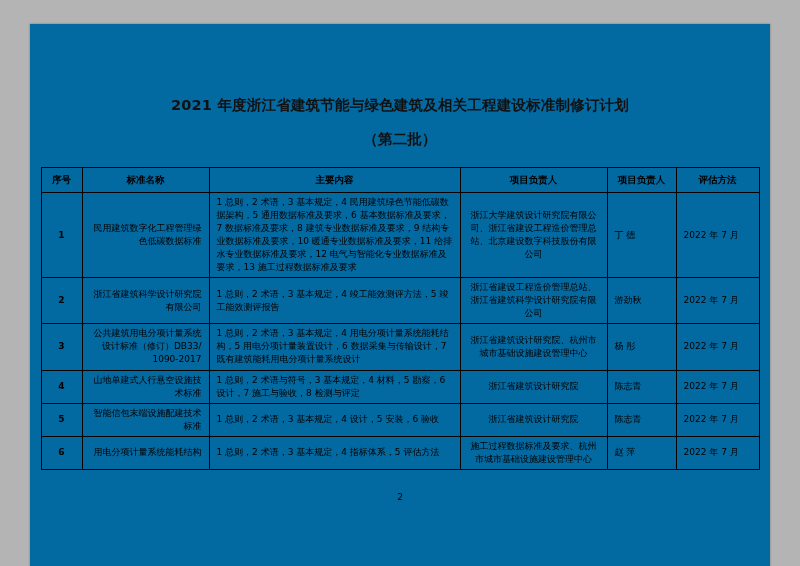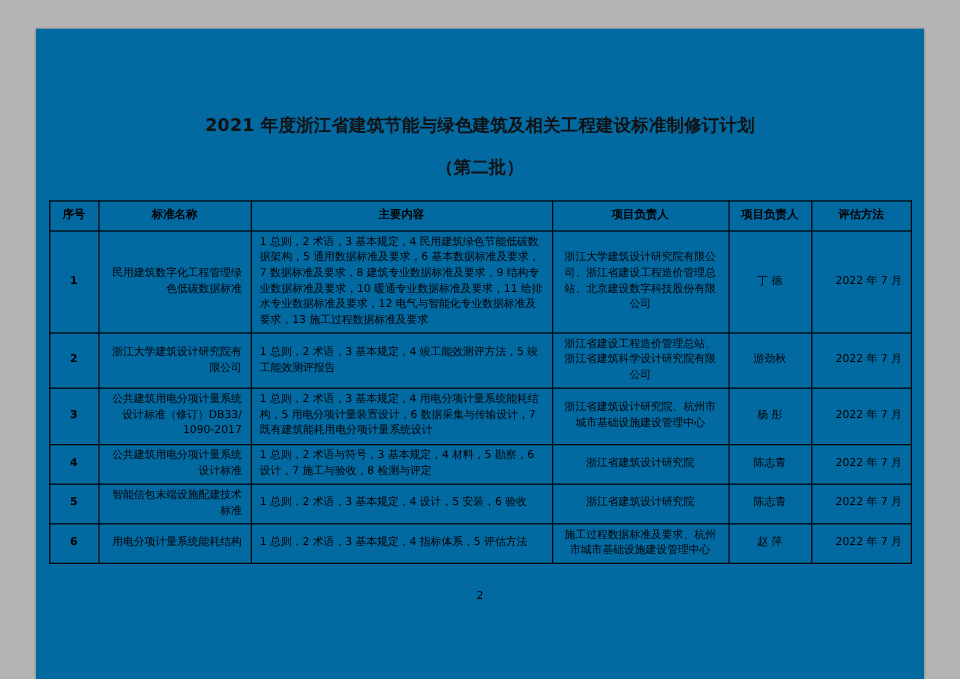--- a/index.html
+++ b/index.html
@@ -58,22 +58,22 @@
   table.plan th {
     text-align: center;
     font-weight: bold;
     font-size: 9.5px;
     padding: 5px 3px;
   }
   .c-idx { width: 34px; text-align: center; font-weight: bold; }
   .c-name { width: 120px; text-align: left; }
   .c-content { width: 244px; text-align: left; }
   .c-unit { width: 140px; text-align: left; }
-  .c-person { width: 62px; text-align: center; }
-  .c-time { width: 76px; text-align: right; }
+  .c-person { width: 62px; }
+  .c-time { width: 76px; text-align: left; }
   .name-cell { text-align: right; padding-left: 6px; }
   .content-cell { text-align: left; padding-left: 5px; padding-right: 5px; }
   .unit-cell { text-align: center; padding-left: 5px; padding-right: 5px; }
   .page-num {
     text-align: center;
     font-size: 9px;
     color: #000;
     margin-top: 22px;
   }
 </style>
@@ -100,37 +100,37 @@
       <tr>
         <td class="c-idx">1</td>
         <td class="c-name name-cell">民用建筑数字化工程管理绿色低碳数据标准</td>
         <td class="c-content content-cell">1 总则，2 术语，3 基本规定，4 民用建筑绿色节能低碳数据架构，5 通用数据标准及要求，6 基本数据标准及要求，7 数据标准及要求，8 建筑专业数据标准及要求，9 结构专业数据标准及要求，10 暖通专业数据标准及要求，11 给排水专业数据标准及要求，12 电气与智能化专业数据标准及要求，13 施工过程数据标准及要求</td>
         <td class="c-unit unit-cell">浙江大学建筑设计研究院有限公司、浙江省建设工程造价管理总站、北京建设数字科技股份有限公司</td>
         <td class="c-person">丁  德</td>
         <td class="c-time">2022 年 7 月</td>
       </tr>
       <tr>
         <td class="c-idx">2</td>
-        <td class="c-name name-cell">浙江大学建筑设计研究院有限公司</td>
+        <td class="c-name name-cell">浙江省建筑科学设计研究院有限公司</td>
         <td class="c-content content-cell">1 总则，2 术语，3 基本规定，4 竣工能效测评方法，5 竣工能效测评报告</td>
         <td class="c-unit unit-cell">浙江省建设工程造价管理总站、浙江省建筑科学设计研究院有限公司</td>
         <td class="c-person">游劲秋</td>
         <td class="c-time">2022 年 7 月</td>
       </tr>
       <tr>
         <td class="c-idx">3</td>
         <td class="c-name name-cell">公共建筑用电分项计量系统设计标准（修订）DB33/ 1090-2017</td>
         <td class="c-content content-cell">1 总则，2 术语，3 基本规定，4 用电分项计量系统能耗结构，5 用电分项计量装置设计，6 数据采集与传输设计，7 既有建筑能耗用电分项计量系统设计</td>
         <td class="c-unit unit-cell">浙江省建筑设计研究院、杭州市城市基础设施建设管理中心</td>
         <td class="c-person">杨  彤</td>
         <td class="c-time">2022 年 7 月</td>
       </tr>
       <tr>
         <td class="c-idx">4</td>
-        <td class="c-name name-cell">公共建筑用电分项计量系统设计标准</td>
+        <td class="c-name name-cell">山地单建式人行悬空设施技术标准</td>
         <td class="c-content content-cell">1 总则，2 术语与符号，3 基本规定，4 材料，5 勘察，6 设计，7 施工与验收，8 检测与评定</td>
         <td class="c-unit unit-cell">浙江省建筑设计研究院</td>
         <td class="c-person">陈志青</td>
         <td class="c-time">2022 年 7 月</td>
       </tr>
       <tr>
         <td class="c-idx">5</td>
         <td class="c-name name-cell">智能信包末端设施配建技术标准</td>
         <td class="c-content content-cell">1 总则，2 术语，3 基本规定，4 设计，5 安装，6 验收</td>
         <td class="c-unit unit-cell">浙江省建筑设计研究院</td>

